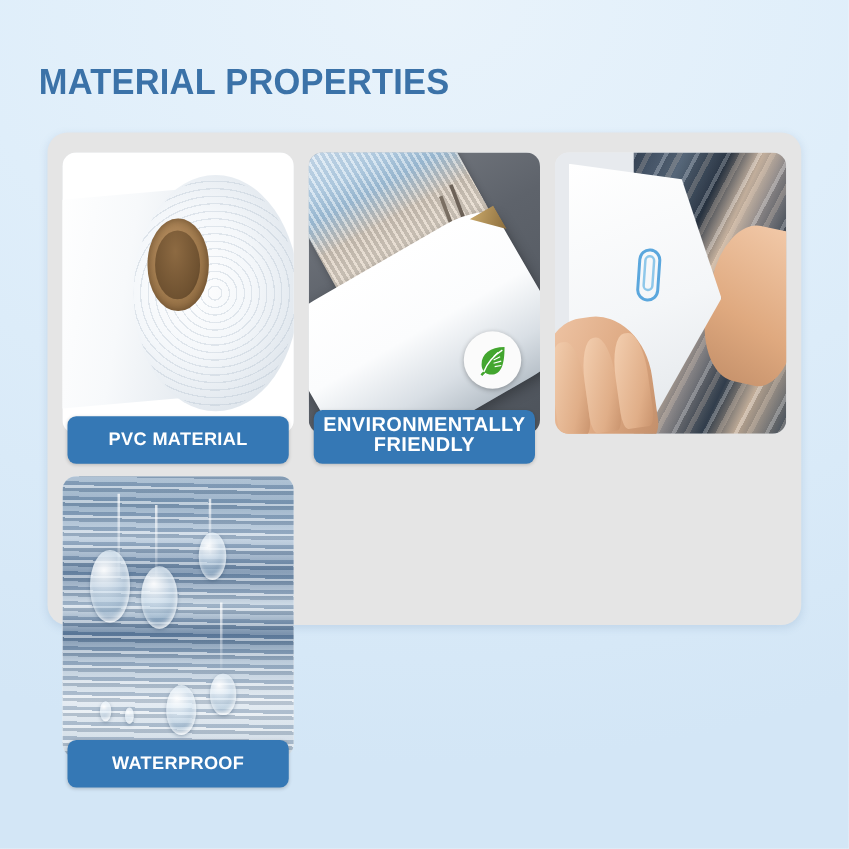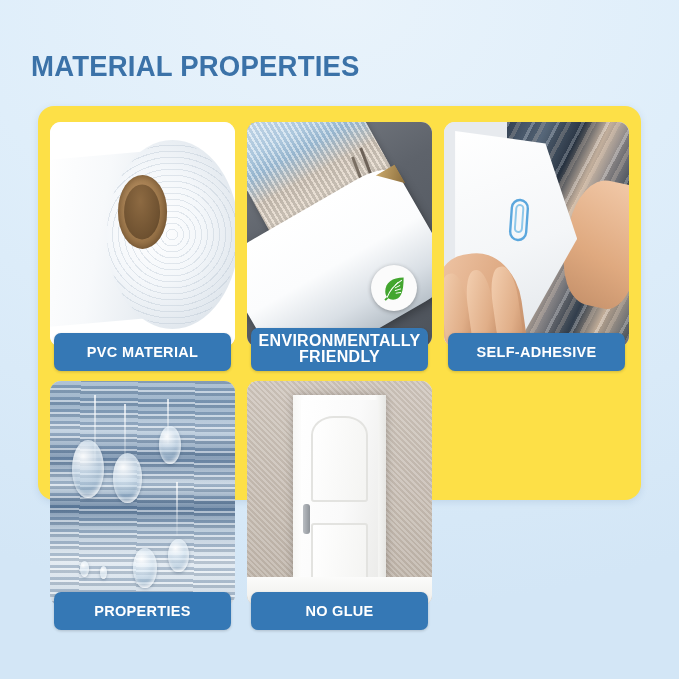--- a/index.html
+++ b/index.html
@@ -36,21 +36,21 @@
   .logo-text {
     font-size:25px; font-weight:bold; color:#2f2f2f;
     letter-spacing:0.3px;
     transform:scaleX(0.92);
   }
 
   
   .panel {
     position:absolute; left:38px; top:106px;
     width:603px; height:394px;
-    background:#fde047;
+    background:#e5e5e5;
     border-radius:16px;
     box-shadow:0 2px 7px rgba(90,130,170,.18);
   }
   .grid {
     position:absolute; left:12px; top:16px;
     width:579px; height:508px;
     display:grid;
     grid-template-columns:repeat(3,1fr);
     grid-template-rows:repeat(2,1fr);
     column-gap:12px; row-gap:10px;
@@ -368,55 +368,38 @@
               </svg>
             </div>
           </div>
           <div class="hand-l">
             <div class="finger" style="left:6%"></div>
             <div class="finger" style="left:36%"></div>
             <div class="finger" style="left:66%"></div>
           </div>
         </div>
       </div>
-      <div class="badge">SELF-ADHESIVE</div>
     </div>
 
     <div class="card">
       <div class="thumb">
         <div class="art-water">
           <div class="wood-lines"></div>
           <div class="trail" style="left:24%; top:6%;  height:30%;"></div>
           <div class="trail" style="left:40%; top:10%; height:26%;"></div>
           <div class="trail" style="left:63%; top:8%;  height:20%;"></div>
           <div class="trail" style="left:68%; top:45%; height:24%;"></div>
           <div class="drop" style="left:12%; top:26%; width:17%; height:26%;"></div>
           <div class="drop" style="left:34%; top:32%; width:16%; height:22%;"></div>
           <div class="drop" style="left:59%; top:20%; width:12%; height:17%;"></div>
           <div class="drop" style="left:45%; top:74%; width:13%; height:18%;"></div>
           <div class="drop" style="left:64%; top:70%; width:11%; height:15%;"></div>
           <div class="drop" style="left:16%; top:80%; width:5%;  height:7%;"></div>
           <div class="drop" style="left:27%; top:82%; width:4%;  height:6%;"></div>
         </div>
       </div>
-      <div class="badge">PROPERTIES</div>
+      <div class="badge">WATERPROOF</div>
     </div>
 
 
-    <div class="card">
-      <div class="thumb">
-        <div class="art-door">
-          <div class="wall-tex"></div>
-          <div class="door-frame">
-            <div class="door-leaf">
-              <div class="panel-top"></div>
-              <div class="panel-bot"></div>
-              <div class="handle"></div>
-            </div>
-          </div>
-          <div class="baseboard"></div>
-        </div>
-      </div>
-      <div class="badge">NO GLUE</div>
-    </div>
 
   </div>
 </div>
 
 </body></html>

